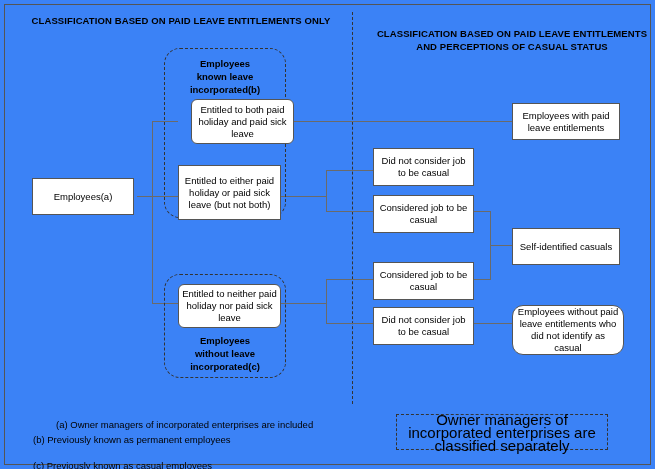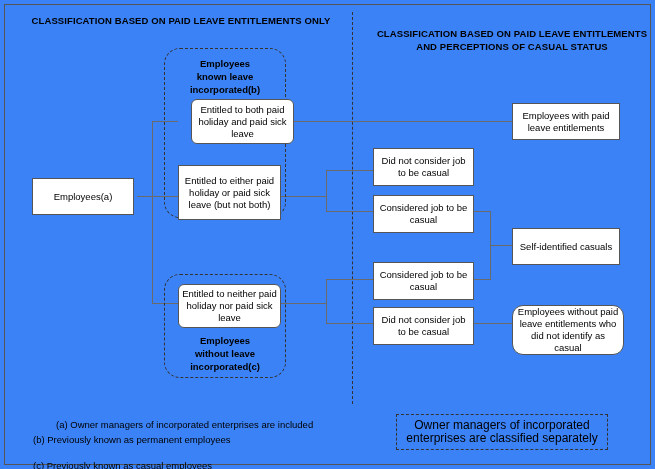--- a/index.html
+++ b/index.html
@@ -99,21 +99,21 @@
     white-space: nowrap;
   }
   #notebox {
     position: absolute;
     left: 396px;
     top: 414px;
     width: 212px;
     height: 36px;
     box-sizing: border-box;
     border: 1.2px dashed #333;
-    font-size: 12px;
+    font-size: 15px;
     line-height: 13px;
     text-align: center;
     display: flex;
     align-items: center;
     justify-content: center;
     color: #000;
     padding: 2px 4px;
   }
 </style>
 </head>

